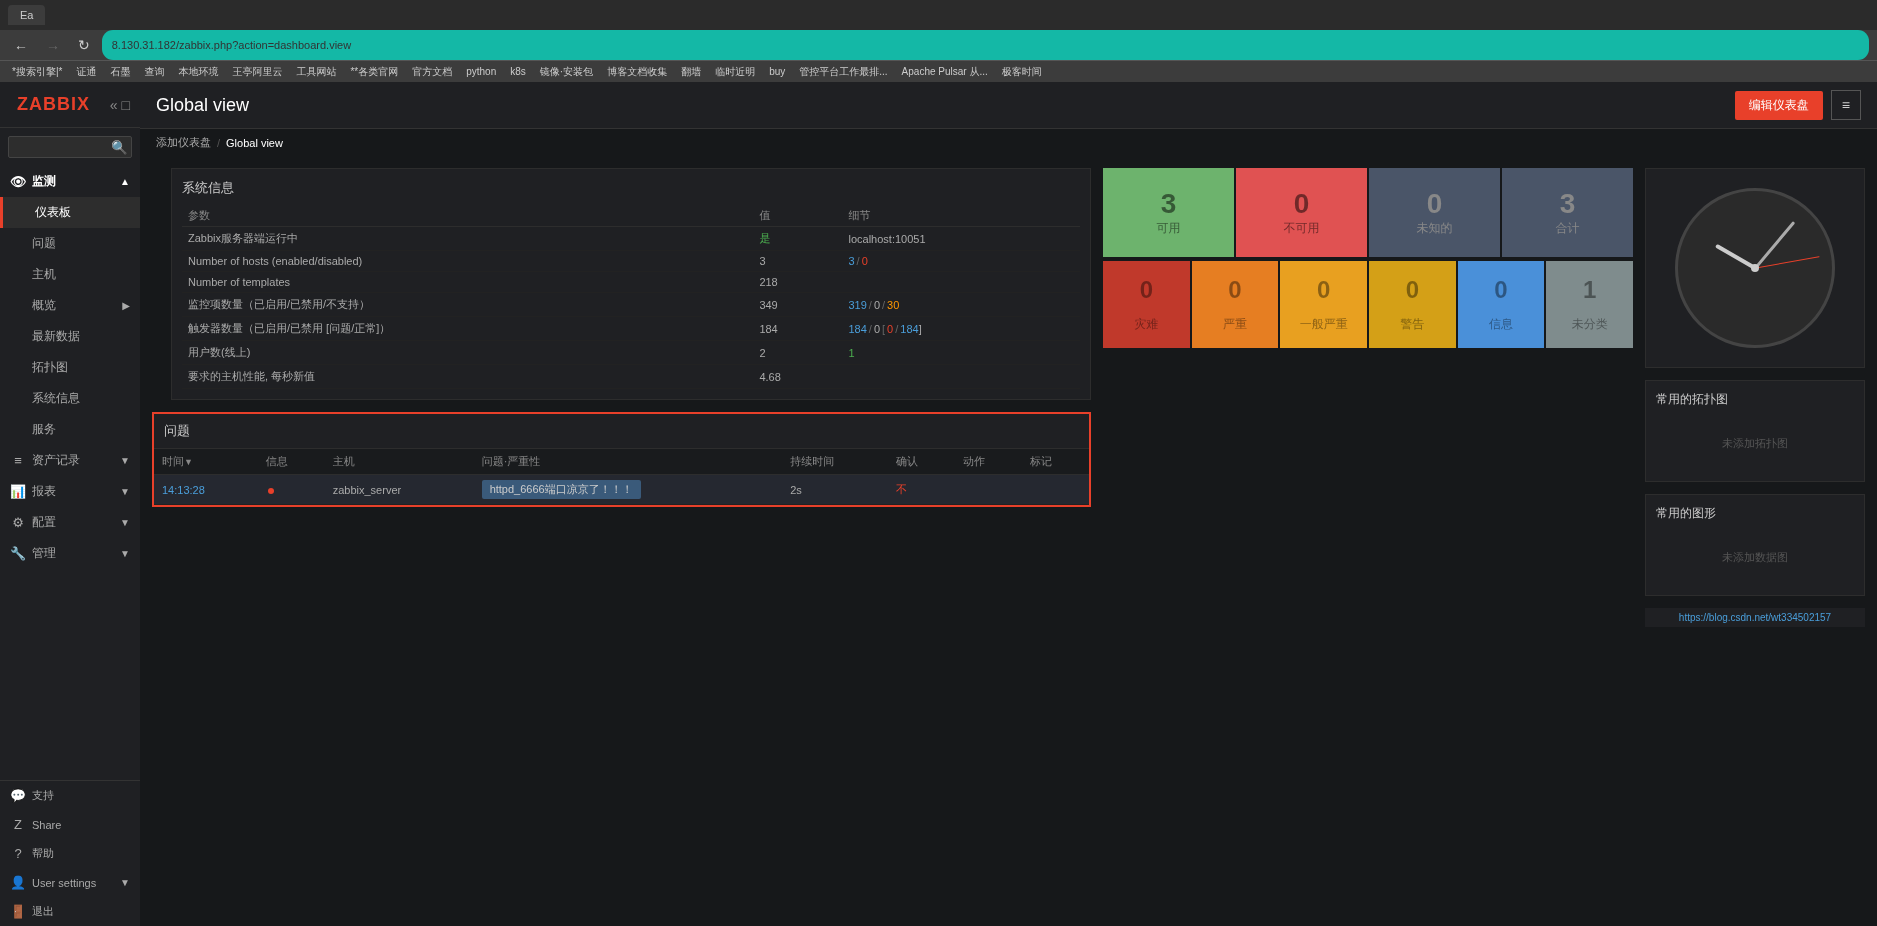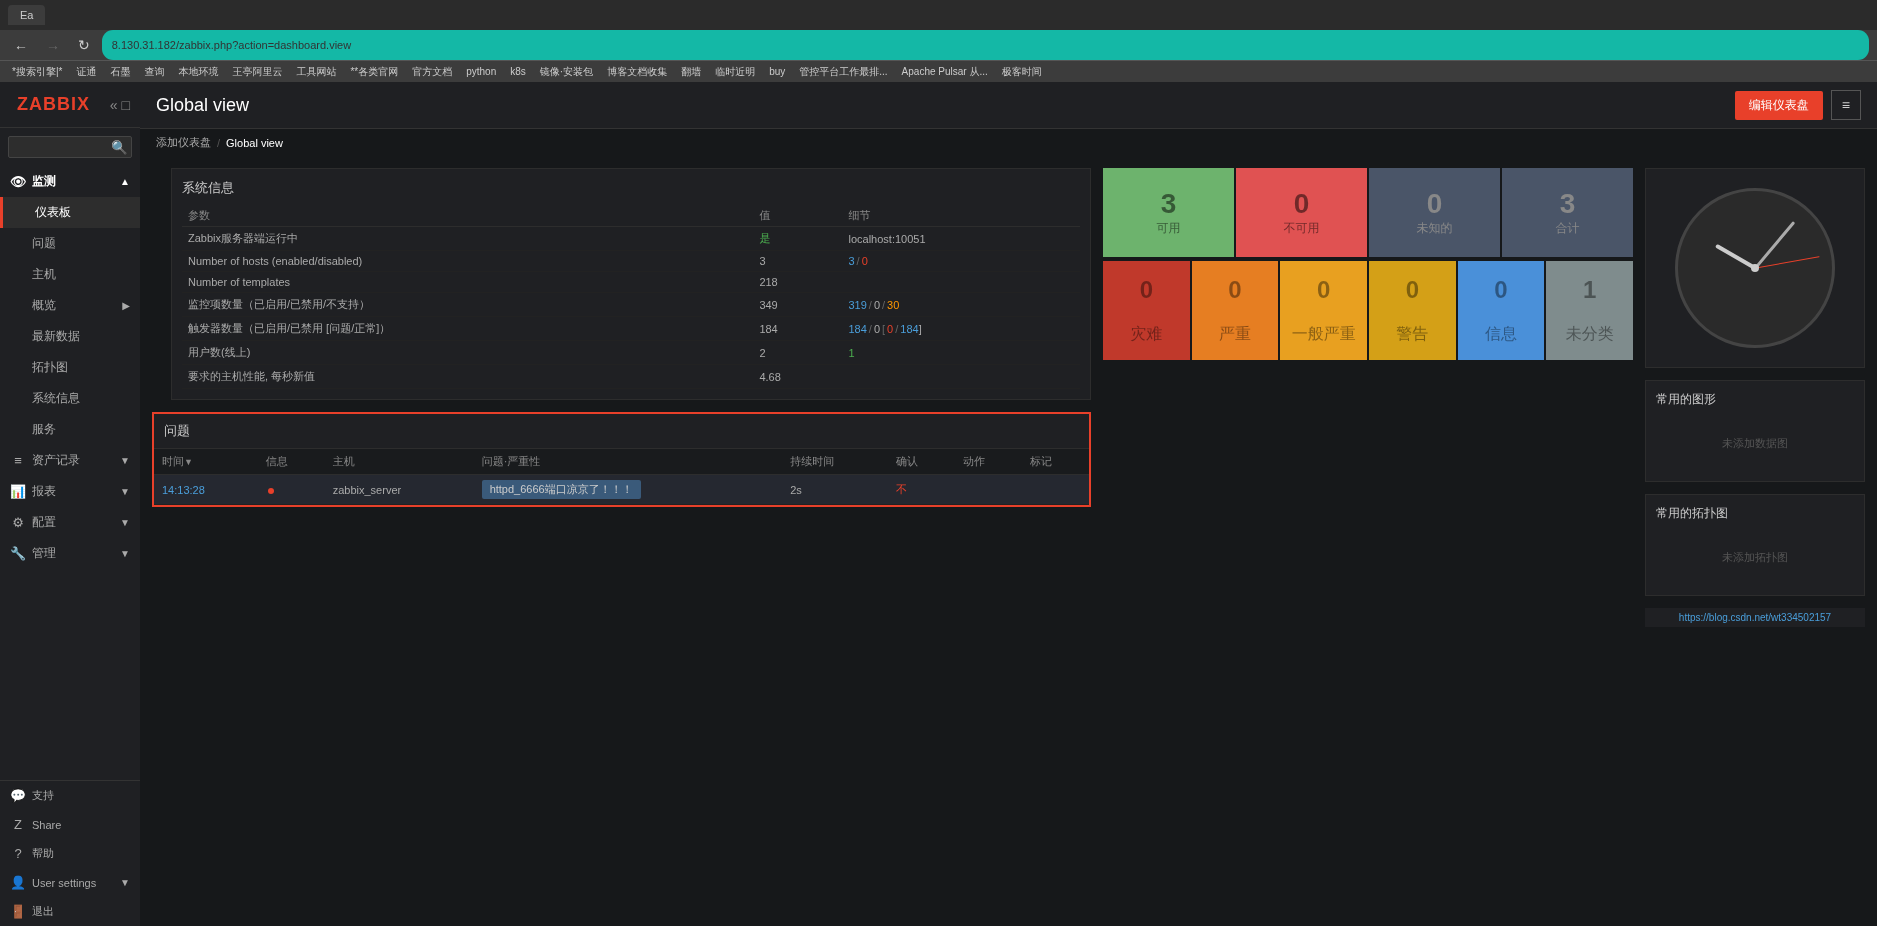--- a/index.html
+++ b/index.html
@@ -94,21 +94,21 @@
     .status-cell .label { font-size: 12px; color: rgba(0,0,0,0.5); margin-top: 0; }
     .status-cell.green { background: #6db36d; }
     .status-cell.red { background: #e05252; }
     .status-cell.dark-gray { background: #4a5568; color: #aaa; }
     .status-cell.dark-gray .count { color: #888; }
     .status-cell.dark-gray .label { color: #888; }
     
     .severity-grid { display: grid; grid-template-columns: repeat(6, 1fr); gap: 2px; }
     .sev-cell { display: flex; flex-direction: column; align-items: center; justify-content: center; padding: 15px 6px; min-height: 70px; }
     .sev-cell .count { font-size: 24px; font-weight: bold; color: rgba(0,0,0,0.4); }
-    .sev-cell .label { font-size: 16px; color: rgba(0,0,0,0.4); margin-top: 20px; }
+    .sev-cell .label { font-size: 12px; color: rgba(0,0,0,0.4); margin-top: 12px; }
     .sev-cell.disaster { background: #c0392b; }
     .sev-cell.high { background: #e67e22; }
     .sev-cell.average { background: #e8a020; }
     .sev-cell.warning { background: #d4a017; }
     .sev-cell.info { background: #4a90d9; }
     .sev-cell.unclassified { background: #7f8c8d; }
     
     
     .right-panel { width: 220px; display: flex; flex-direction: column; gap: 12px; }
     
@@ -418,26 +418,26 @@
         <div class="clock-widget">
           <div class="clock-face">
             <div class="clock-center"></div>
             <div class="clock-hand hand-hour"></div>
             <div class="clock-hand hand-minute"></div>
             <div class="clock-hand hand-second"></div>
           </div>
         </div>
 
         <div class="topology-widget">
+          <div class="topology-title">常用的拓扑图</div>
+          <div class="topology-empty">未添加拓扑图</div>
+        </div>
+
+        <div class="topology-widget">
           <div class="topology-title">常用的图形</div>
           <div class="topology-empty">未添加数据图</div>
         </div>
 
-        <div class="topology-widget">
-          <div class="topology-title">常用的拓扑图</div>
-          <div class="topology-empty">未添加拓扑图</div>
-        </div>
-
         <div class="csdn-link">https://blog.csdn.net/wt334502157</div>
       </div>
     </div>
   </div>
 </div>
 
 </body></html>

